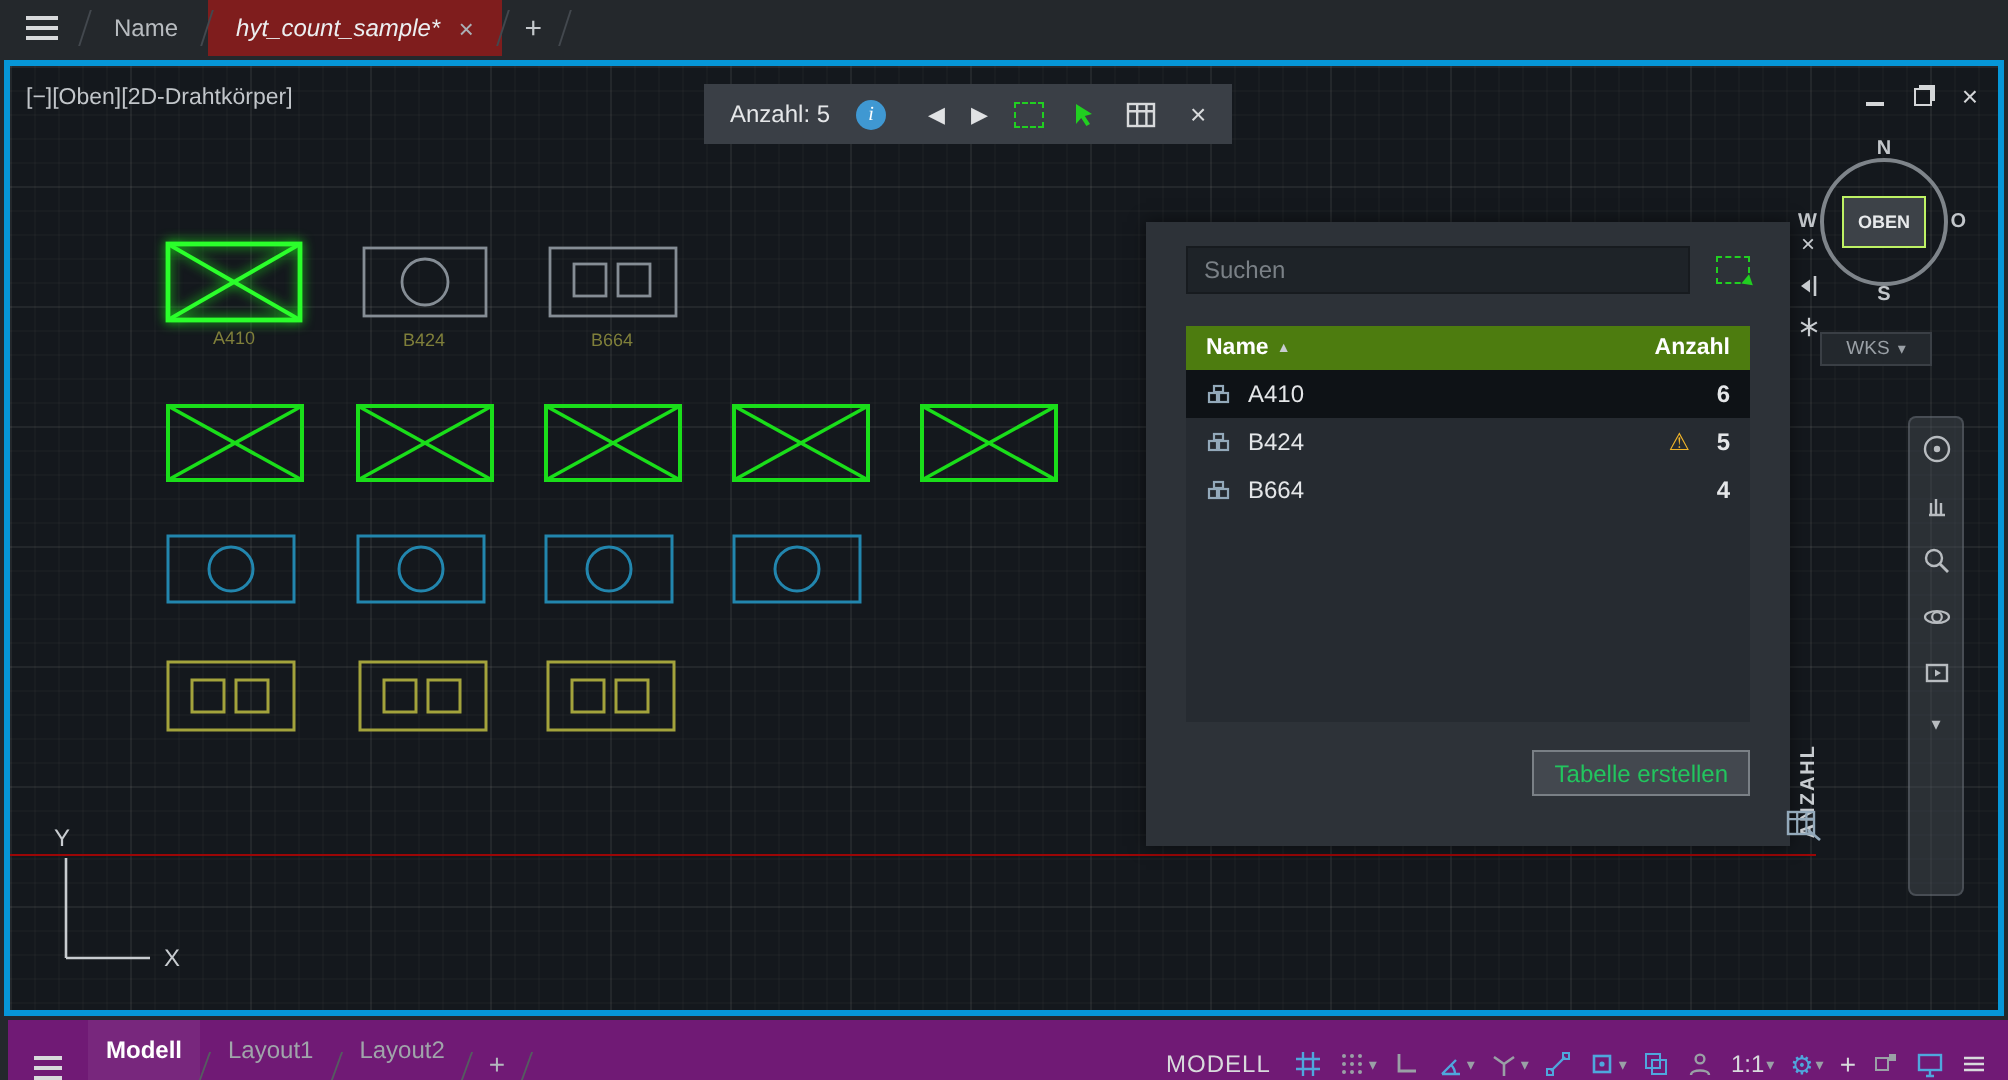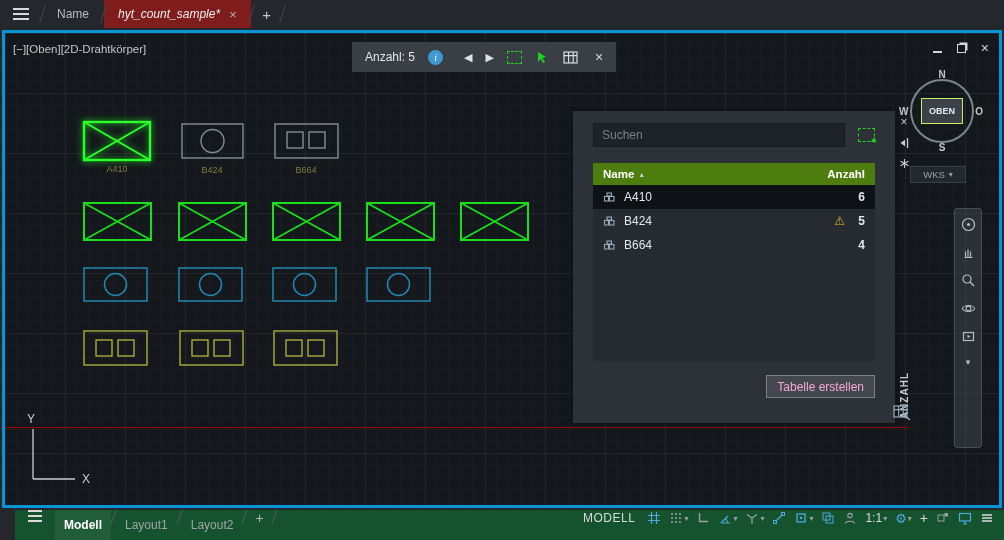--- a/index.html
+++ b/index.html
@@ -74,28 +74,28 @@
   .tbl-head .hname { flex:1; display:flex; align-items:center; gap:4px; }
   .tbl-head .sort { font-size:7px; color:#c8ccd0; }
   .tbl-body { background:#262b31; height:176px; }
   .count-row { height:24px; display:flex; align-items:center; padding:0 10px; gap:8px; color:#e4e6e8; }
   .count-row.selected { background:#0e1216; }
   .count-row .nm { flex:1; font-size:12px; }
   .count-row .warn { color:#f0b429; font-size:12px; }
   .count-row .ct { font-weight:bold; min-width:12px; text-align:right; }
   .row-ic { color:#93a9ba; }
   .palette-footer { margin:14px 20px 0; display:flex; justify-content:flex-end; }
-  .create-btn { height:23px; padding:0 10px; background:#43484f; border:1px solid #7a8086; color:#f9a8d4; font-size:12px; font-family:"Liberation Sans", sans-serif; }
+  .create-btn { height:23px; padding:0 10px; background:#43484f; border:1px solid #7a8086; color:#22c55e; font-size:12px; font-family:"Liberation Sans", sans-serif; }
   .palette-side { width:18px; display:flex; flex-direction:column; align-items:center; padding-top:5px; gap:9px; position:relative; color:#c8ccd0; }
   .side-x { font-size:12px; line-height:12px; }
   .side-title { position:absolute; bottom:4px; writing-mode:vertical-rl; transform:rotate(180deg); font-size:10px; font-weight:bold; letter-spacing:1px; color:#c8ccd0; }
   .below-palette-icon { position:absolute; left:888px; top:372px; color:#93a9ba; }
 
   
-  .statusbar { position:absolute; left:15px; right:0; bottom:0; height:30px; background:#14532d; display:flex; align-items:flex-start; padding:0 8px 0 0; font-size:12px; }
+  .statusbar { position:absolute; left:4px; right:0; bottom:0; height:30px; background:#701a75; display:flex; align-items:flex-end; padding:0 8px 0 0; font-size:12px; }
   .sb-burger { width:40px; display:flex; flex-direction:column; align-items:center; justify-content:center; gap:3px; }
   .sb-burger i { width:14px; height:2px; background:#d8dadc; }
   .sb-tab { padding:0 9px; height:30px; display:flex; align-items:center; color:#a0a5aa; }
   .sb-tab.active { color:#fff; font-weight:bold; background:rgba(255,255,255,0.06); }
   .sdiv { width:1px; height:14px; background:#565b61; transform:skewX(-20deg); margin:0 2px; }
   .sb-plus { padding:0 8px; color:#b4b9be; font-size:14px; }
   .sb-right { margin-left:auto; display:flex; align-items:center; gap:8px; padding-right:2px; }
   .sb-ic { display:flex; align-items:center; gap:1px; }
   .ic-on { color:#4fa7dd; }
   .ic-off { color:#9aa0a6; }

